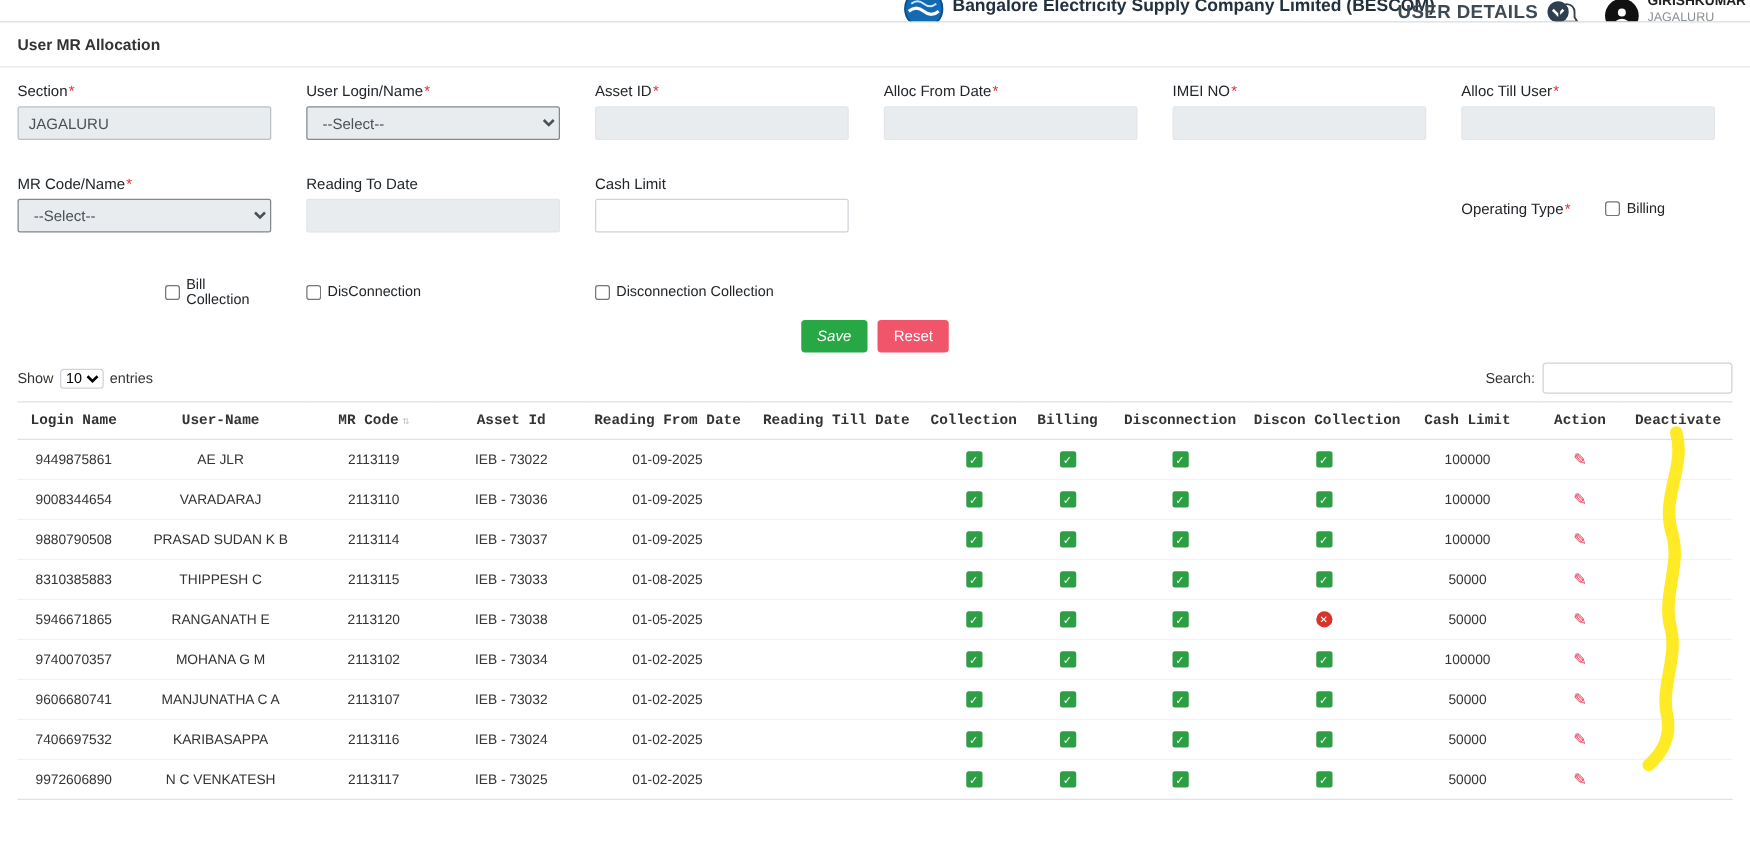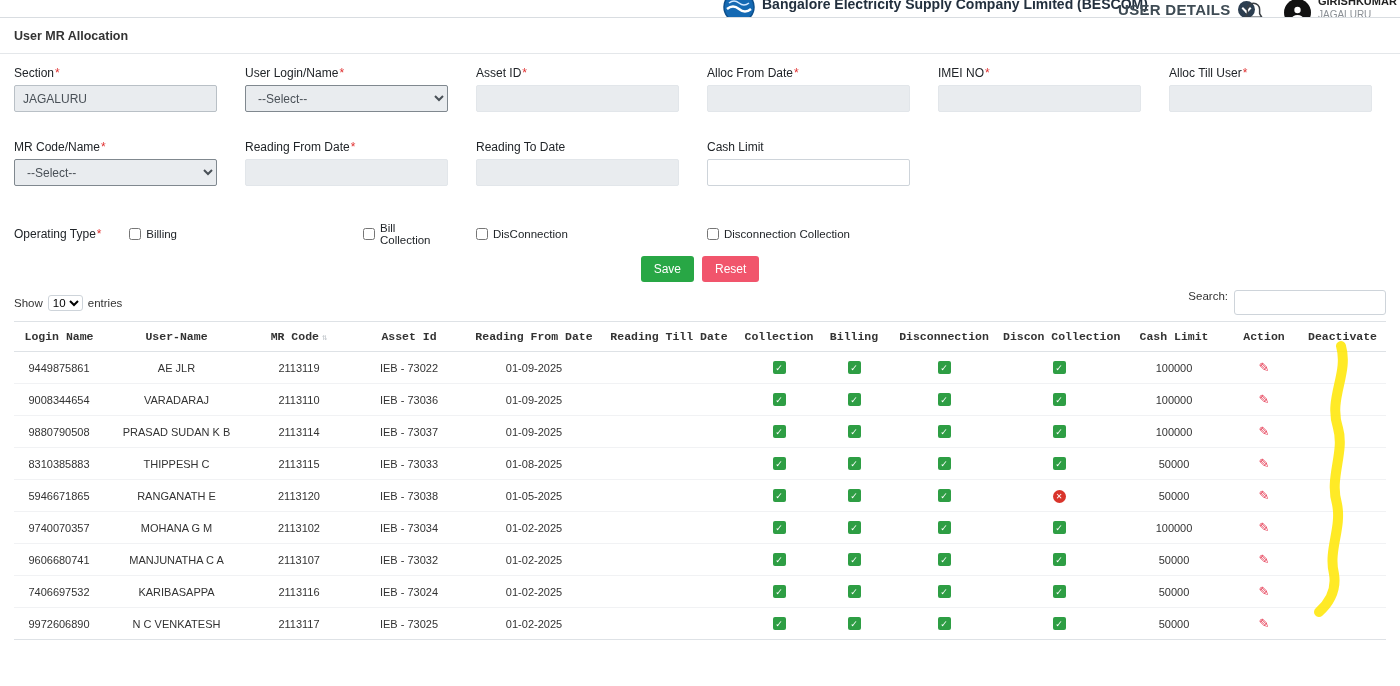--- a/index.html
+++ b/index.html
@@ -41,28 +41,28 @@
   .oprow { display: flex; align-items: center; padding-top: 8px; }
   .oprow .oplabel { font-size: 12px; color: #212529; }
   .op-first { display: flex; align-items: center; justify-content: space-between; padding-right: 40px; }
   .cb { display: inline-flex; align-items: center; gap: 5px; font-size: 11.5px; color: #212529; cursor: pointer; }
   .cb input { width: 12px; height: 12px; margin: 0; }
   .ind { padding-left: 118px; }
 
   .btnrow { display: flex; justify-content: center; gap: 8px; margin: 10px 0 4px; }
   .btn { border: none; border-radius: 3px; color: #fff; font-size: 12px; padding: 6px 13px; cursor: pointer;
     font-family: "Liberation Sans", sans-serif; }
-  .btn.save { background: var(--c-save, #28a745); }
+  .btn.save { background: var(--c-save, #28a745); font-style: italic; }
   .btn.reset { background: var(--c-reset, #f1556c); }
 
   
   .tcontrols { display: flex; justify-content: space-between; align-items: center; padding: 4px 14px 0; }
   .showwrap { display: flex; align-items: center; gap: 5px; font-size: 11.5px; color: #333; }
   .showwrap select { height: 16px; font-size: 11.5px; border: 1px solid #ced4da; border-radius: 3px; background: #fff; }
-  .searchwrap { display: flex; align-items: flex-start; gap: 6px; font-size: 11.5px; color: #333; }
+  .searchwrap { display: flex; align-items: center; gap: 6px; font-size: 11.5px; color: #333; }
   .searchwrap input { width: 152px; height: 25px; border: 1px solid #ced4da; border-radius: 3px; padding: 0 6px; font-size: 11.5px; }
 
   
   table.grid { width: calc(100% - 28px); margin: 6px 14px 0; border-collapse: collapse; table-layout: fixed; }
   table.grid thead th { font-size: 11.5px; font-weight: 700; color: #333; padding: 8px 4px; text-align: center;
     border-top: 1px solid #dee2e6; border-bottom: 1px solid #dee2e6; white-space: nowrap; cursor: pointer; font-family: Liberation Mono, monospace; }
   table.grid tbody td { font-size: 11px; color: #333; text-align: center; padding: 8px 4px;
     border-bottom: 1px solid #f1f2f4; white-space: nowrap; overflow: hidden; }
   table.grid tbody tr:last-child td { border-bottom: 1px solid #dee2e6; }
   .sort-ic { font-size: 9px; color: #c2c7cc; margin-left: 3px; font-weight: 400; }
@@ -137,24 +137,20 @@
     <label><span>IMEI NO</span><span class="req">*</span></label>
     <input class="ctrl gray" readonly="" value="" style="">
   </div>
   <div class="fld">
     <label><span>Alloc Till User</span><span class="req">*</span></label>
     <input class="ctrl gray" readonly="" value="" style="">
   </div>
   <div class="fld">
     <label><span>MR Code/Name</span><span class="req">*</span></label>
     <select class="ctrl sel"><option>--Select--</option></select>
-  </div>
-  <div class="fld">
-    <label><span>Reading From Date</span><span class="req">*</span></label>
-    <input class="ctrl gray" readonly="" value="" style="">
   </div>
 
   <div class="fld">
     <label><span>Reading To Date</span><span class="req"></span></label>
     <input class="ctrl gray" readonly="" value="" style="">
   </div>
   <div class="fld">
     <label><span>Cash Limit</span><span class="req"></span></label>
     <input class="ctrl white" value="" style="">
   </div>

